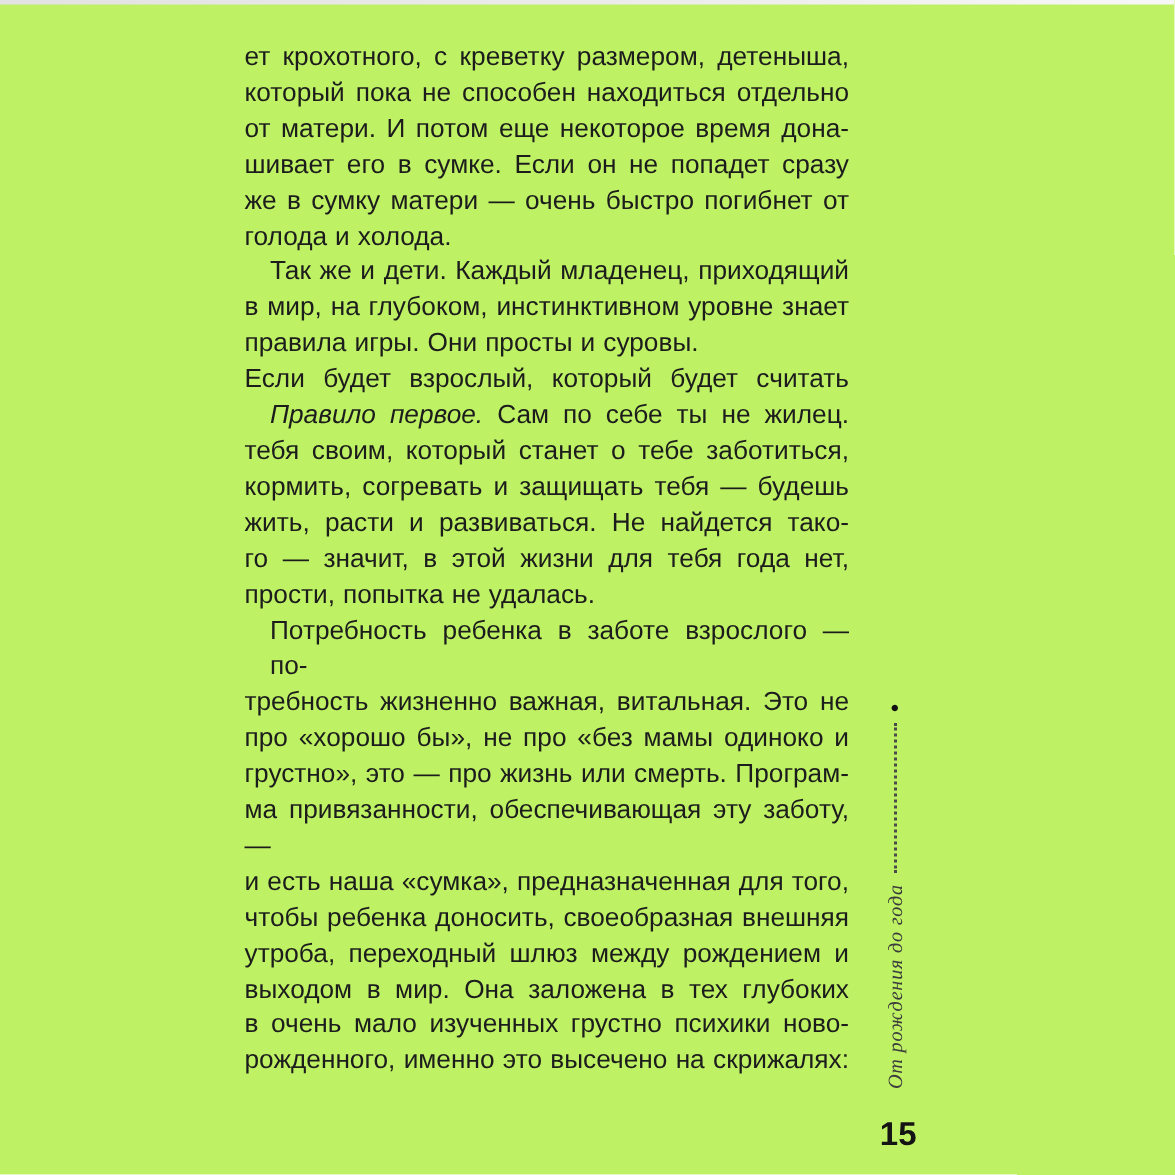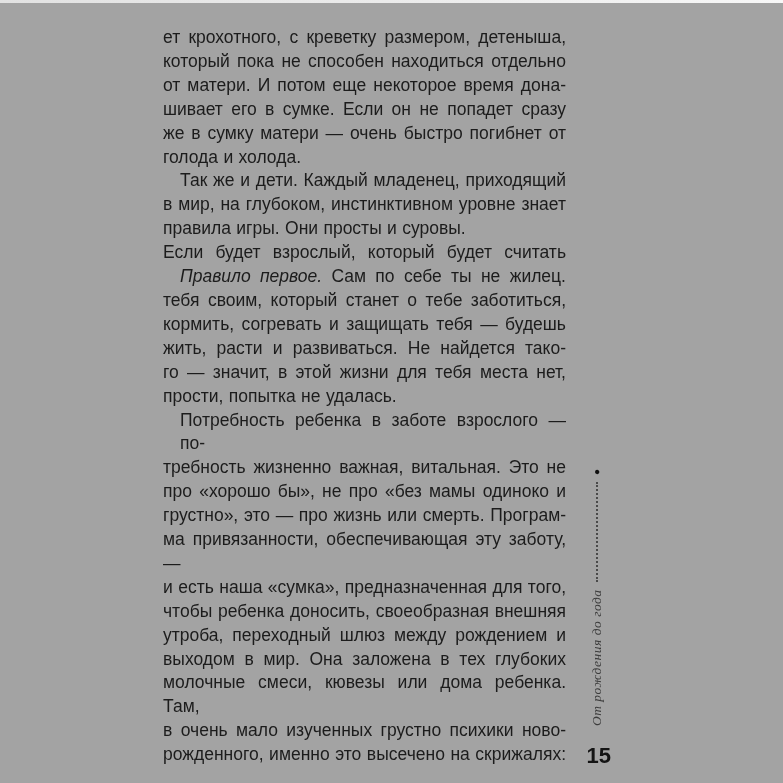--- a/index.html
+++ b/index.html
@@ -4,21 +4,21 @@
 <style>
   html, body {
     margin: 0;
     padding: 0;
     background: #ffffff;
   }
   .page {
     position: relative;
     width: 783px;
     height: 783px;
-    background: #a3a3a3;
+    background: #bef264;
     overflow: hidden;
     font-family: "Liberation Sans", sans-serif;
   }
   .top-edge {
     position: absolute;
     top: 0;
     left: 0;
     width: 100%;
     height: 3px;
     background: linear-gradient(to right, #e2e2e2 0%, #ededed 60%, #f7f7f7 100%);
@@ -105,34 +105,33 @@
         <div class="line first-indent">Так же и дети. Каждый младенец, приходящий</div>
         <div class="line">в мир, на глубоком, инстинктивном уровне знает</div>
         <div class="line last-line">правила игры. Они просты и суровы.</div>
       </div>
       <div class="para">
         <div class="line">Если будет взрослый, который будет считать</div>
         <div class="line first-indent"><i>Правило первое.</i> Сам по себе ты не жилец.</div>
         <div class="line">тебя своим, который станет о тебе заботиться,</div>
         <div class="line">кормить, согревать и защищать тебя — будешь</div>
         <div class="line">жить, расти и развиваться. Не найдется тако-</div>
-        <div class="line">го — значит, в этой жизни для тебя места нет,</div>
+        <div class="line">го — значит, в этой жизни для тебя года нет,</div>
         <div class="line last-line">прости, попытка не удалась.</div>
       </div>
       <div class="para">
         <div class="line first-indent">Потребность ребенка в заботе взрослого — по-</div>
         <div class="line">требность жизненно важная, витальная. Это не</div>
         <div class="line">про «хорошо бы», не про «без мамы одиноко и</div>
         <div class="line">грустно», это — про жизнь или смерть. Програм-</div>
         <div class="line">ма привязанности, обеспечивающая эту заботу, —</div>
         <div class="line">и есть наша «сумка», предназначенная для того,</div>
         <div class="line">чтобы ребенка доносить, своеобразная внешняя</div>
         <div class="line">утроба, переходный шлюз между рождением и</div>
         <div class="line">выходом в мир. Она заложена в тех глубоких</div>
-        <div class="line">молочные смеси, кювезы или дома ребенка. Там,</div>
         <div class="line">в очень мало изученных грустно психики ново-</div>
         <div class="line">рожденного, именно это высечено на скрижалях:</div>
       </div>
     </div>
 
   <div class="sidebar-rule">
     <span class="sidebar-label">От рождения до года</span>
     <span class="sidebar-leader"></span>
     <span class="sidebar-bullet">●</span>
   </div>

